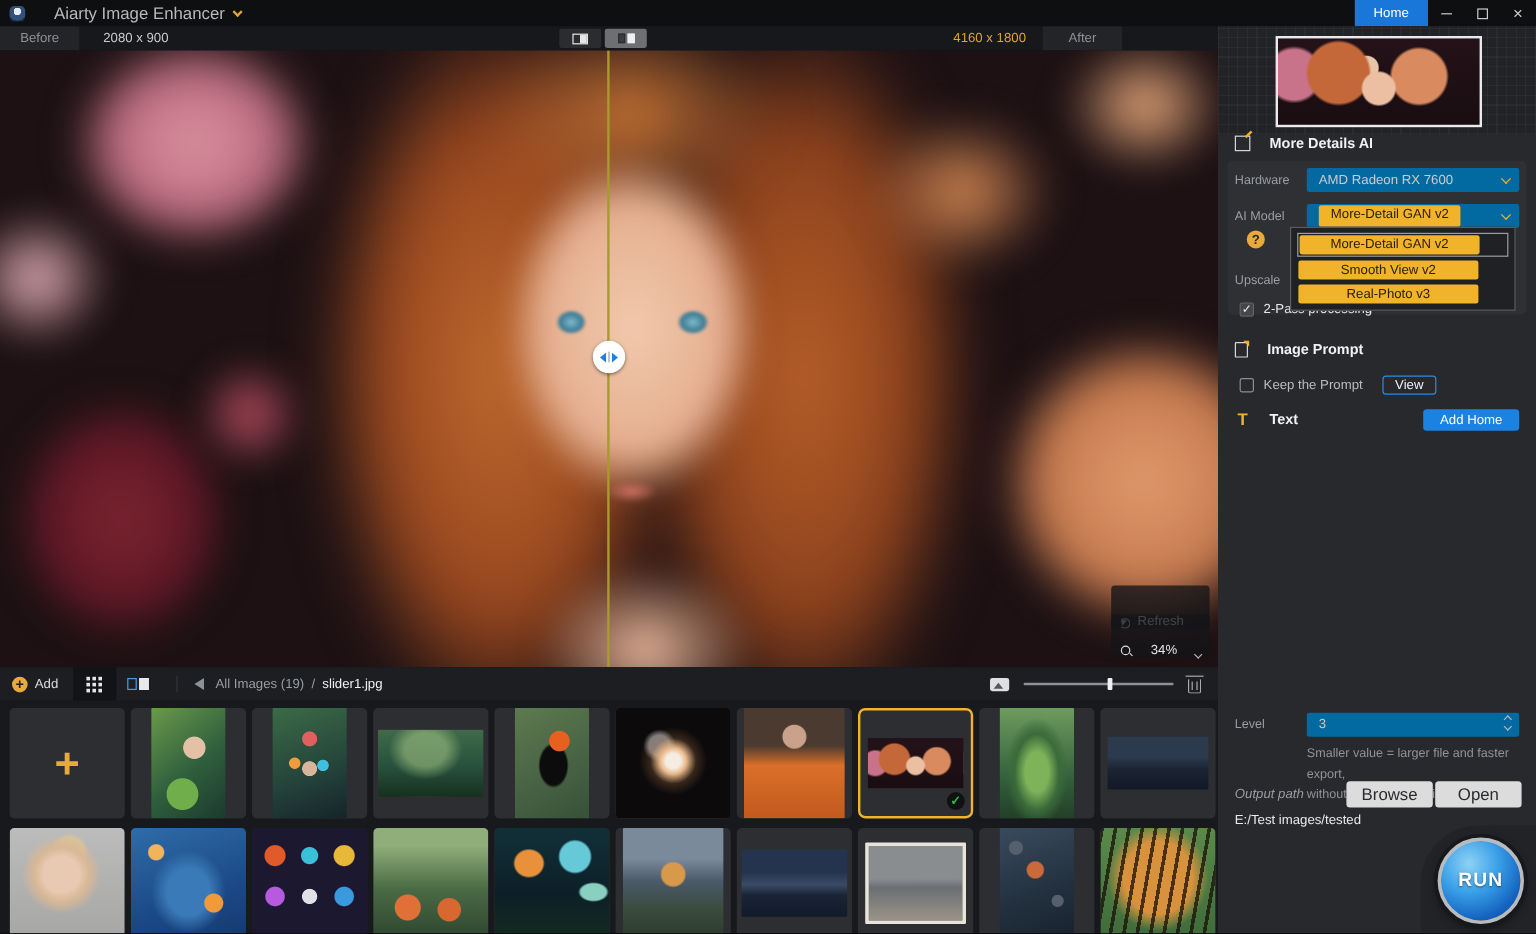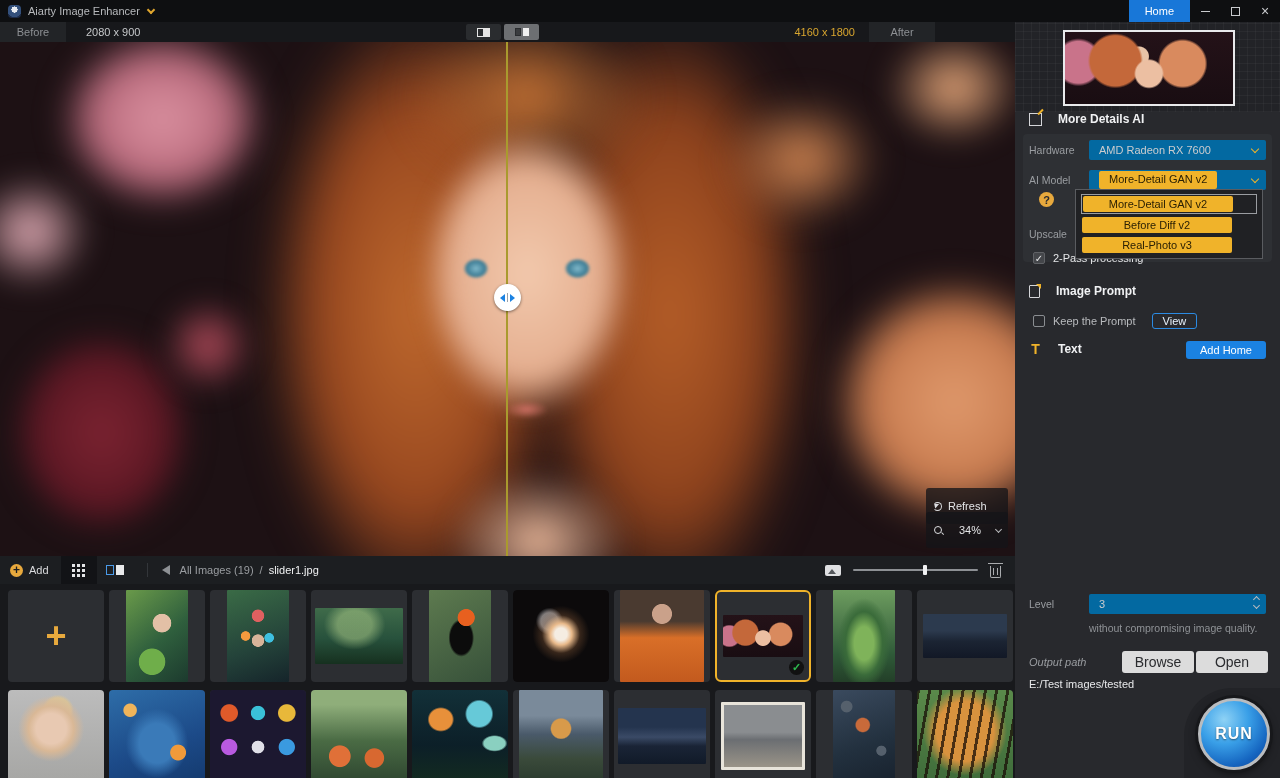--- a/index.html
+++ b/index.html
@@ -2,21 +2,21 @@
 <html style="--accent-yellow: #f0b32a; --accent-blue: #1b82e2; --home-blue: #1877d8; --success-green: #2db84d; --divider-olive: #a99a2e;"><head>
 <meta charset="utf-8">
 <style>
   html,body{margin:0;padding:0;background:#000;}
   *{box-sizing:border-box;font-family:"Liberation Sans",sans-serif;}
   .app{position:relative;width:1280px;height:778px;background:#151619;overflow:hidden;color:#cfd1d4;font-size:11px;}
 
   
   .titlebar{position:absolute;left:0;top:0;width:1280px;height:22px;background:#0e0f11;display:flex;align-items:center;}
   .logo{width:13px;height:13px;margin-left:8px;border-radius:4px;background:radial-gradient(circle at 50% 35%,#e8ecf2 0 28%,#33507c 30% 70%,#1d2c49 72%);}
-  .app-title{margin-left:7px;color:#b7b9bc;font-size:11px;}
+  .app-title{margin-left:24px;color:#b7b9bc;font-size:14px;}
   .tb-chevron{width:6px;height:6px;border-right:2px solid #e0a62e;border-bottom:2px solid #e0a62e;transform:rotate(45deg);margin:-3px 0 0 8px;}
   .tb-right{margin-left:auto;display:flex;align-items:center;height:100%;}
   .home-btn{height:22px;padding:0 16px;background:#1877d8;color:#fff;display:flex;align-items:center;font-size:11px;cursor:pointer;}
   .winctl{width:30px;height:22px;display:flex;align-items:center;justify-content:center;color:#c9cbce;}
   .min-glyph{width:9px;height:1px;background:#c9cbce;}
   .max-glyph{width:9px;height:9px;border:1px solid #c9cbce;}
   .close-glyph{font-size:14px;line-height:1;color:#c9cbce;}
 
   
   .topbar{position:absolute;left:0;top:22px;width:1015px;height:20px;background:#17181b;display:flex;align-items:center;}
@@ -50,21 +50,21 @@
   .rose4{left:15%;top:48%;width:11%;height:22%;background:radial-gradient(closest-side,#b04a5a,transparent 85%);filter:blur(12px);}
   .peach1{left:82%;top:46%;width:24%;height:48%;background:radial-gradient(closest-side,#e09a6d,#c77a4e 70%,transparent);filter:blur(16px);}
   .peach2{left:70%;top:8%;width:18%;height:30%;background:radial-gradient(closest-side,#d98a54,transparent 85%);filter:blur(16px);}
   .peach3{left:86%;top:-4%;width:16%;height:26%;background:radial-gradient(closest-side,#e8a87a,transparent 85%);filter:blur(14px);}
   .divider{position:absolute;left:506px;top:0;width:2px;height:100%;background:#a99a2e;}
   .handle{position:absolute;left:494px;top:242px;width:27px;height:27px;border-radius:50%;background:#fff;box-shadow:0 1px 3px rgba(0,0,0,.5);display:flex;align-items:center;justify-content:center;gap:2px;}
   .h-arrow{width:0;height:0;border-top:4px solid transparent;border-bottom:4px solid transparent;}
   .h-arrow.l{border-right:5px solid #1b82e2;}
   .h-arrow.r{border-left:5px solid #1b82e2;}
   .h-bar{width:1px;height:9px;background:#9aa0a6;}
-  .overlay-box{position:absolute;right:7px;width:82px;height:36px;background:rgba(20,21,24,.78);border-radius:3px;display:flex;align-items:center;padding:0 7px;gap:6px;color:#e3e4e6;margin-left:40px;}
+  .overlay-box{position:absolute;right:7px;width:82px;height:36px;background:rgba(20,21,24,.78);border-radius:3px;display:flex;align-items:flex-end;padding:0 7px;gap:6px;color:#e3e4e6;margin-left:40px;}
   .refresh-box{bottom:32px;}
   .zoom-box{bottom:8px;justify-content:space-between;}
   .refresh-glyph{width:9px;height:9px;border:1.5px solid #dcdde0;border-radius:50%;border-left-color:transparent;position:relative;}
   .refresh-glyph::after{content:"";position:absolute;left:-3px;top:-2px;border:3px solid transparent;border-right:4px solid #dcdde0;transform:rotate(40deg);}
   .mag-glyph{width:11px;height:11px;position:relative;}
   .mag-glyph::before{content:"";position:absolute;left:1px;top:1px;width:6px;height:6px;border:1.4px solid #dcdde0;border-radius:50%;}
   .mag-glyph::after{content:"";position:absolute;left:8px;top:8px;width:3px;height:1.4px;background:#dcdde0;transform:rotate(45deg);}
   .zoom-chev{width:5px;height:5px;border-right:1.5px solid #b9babd;border-bottom:1.5px solid #b9babd;transform:rotate(45deg);margin-top:-2px;}
 
   
@@ -386,21 +386,21 @@
 
     <div class="rp-row row-upscale">
       <span class="rp-label">Upscale</span>
     </div>
 
     <div class="dropdown">
       <div class="dd-item active">
           <span class="dd-pill">More-Detail GAN v2</span>
         </div>
       <div class="dd-item">
-          <span class="dd-pill">Before Diff v2</span>
+          <span class="dd-pill">Smooth View v2</span>
         </div>
       <div class="dd-item">
           <span class="dd-pill">Real-Photo v3</span>
         </div>
     </div>
 
     <div class="row-2pass">
       <span class="checkbox">✓</span>
       <span>2-Pass processing</span>
     </div>
@@ -429,20 +429,21 @@
       <div class="select">
         <span>3</span>
         <span class="spinner">
             <i class="up"></i>
             <i class="dn"></i>
           </span>
       </div>
     </div>
 
     <div class="hint">
+      <div>Smaller value = larger file and faster export,</div>
       <div>without compromising image quality.</div>
     </div>
 
     <div class="row-output">
       <span class="out-label">Output path</span>
       <span class="out-btns">
         <span class="gray-btn">Browse</span>
         <span class="gray-btn">Open</span>
       </span>
     </div>

